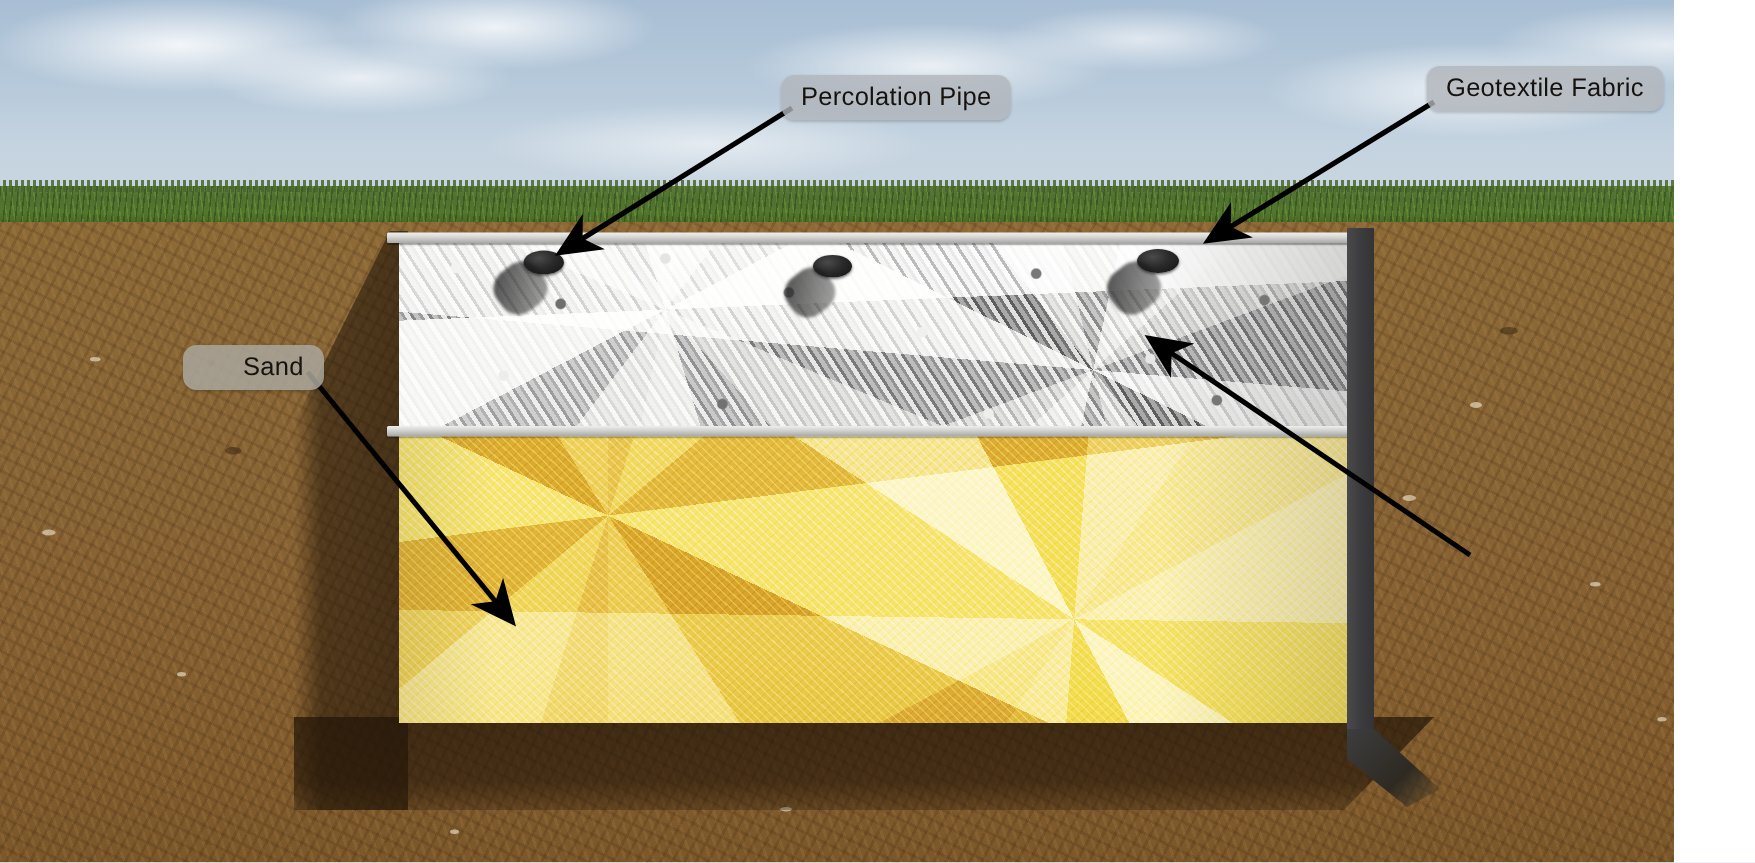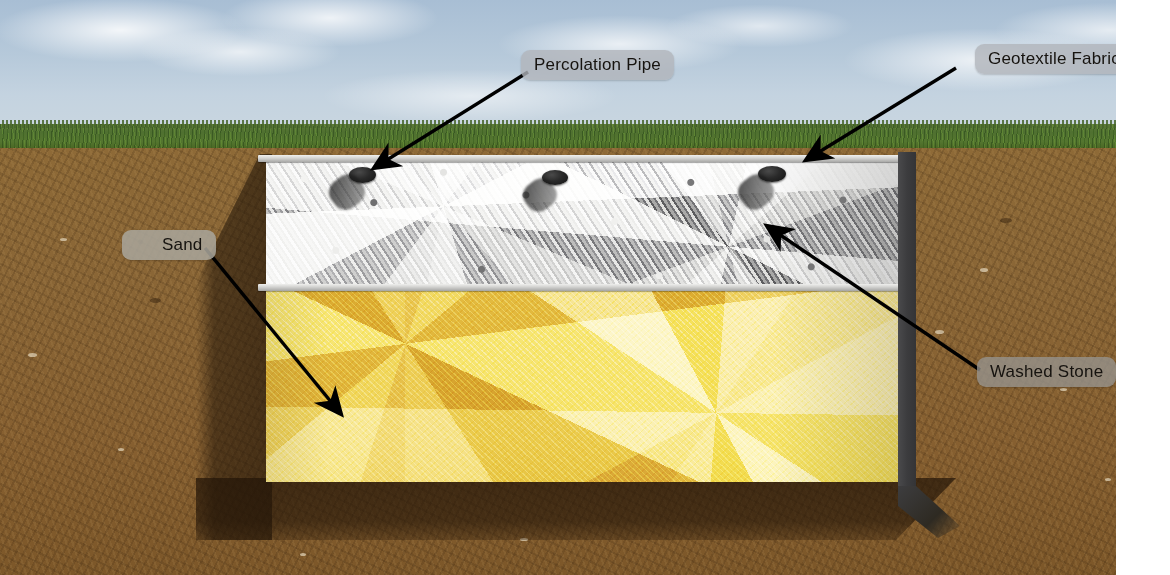--- a/index.html
+++ b/index.html
@@ -295,25 +295,22 @@
 
     <line x1="205" y1="248" x2="341" y2="414" stroke="#000000" stroke-width="3.4" marker-end="url(#arrowhead)"></line>
 
     <line x1="980" y1="370" x2="767" y2="226" stroke="#000000" stroke-width="3.4" marker-end="url(#arrowhead)"></line>
   </svg>
 
   <div class="label on-sky" style="left:521px; top:50px;">
     <span>Percolation Pipe</span>
   </div>
 
-  <div class="label on-sky" style="left:951px; top:44px;margin-left:24px;">
+  <div class="label on-sky" style="left:951px; top:44px;">
     <span>Geotextile Fabric</span>
   </div>
 
   <div class="label on-soil-light" style="left:122px; top:230px;">
     <span>Sand</span>
   </div>
 
-  <div class="label" style="left:977px; top:357px;">
-    <span>Washed Stone</span>
-  </div>
 
 </div>
 
 </body></html>

